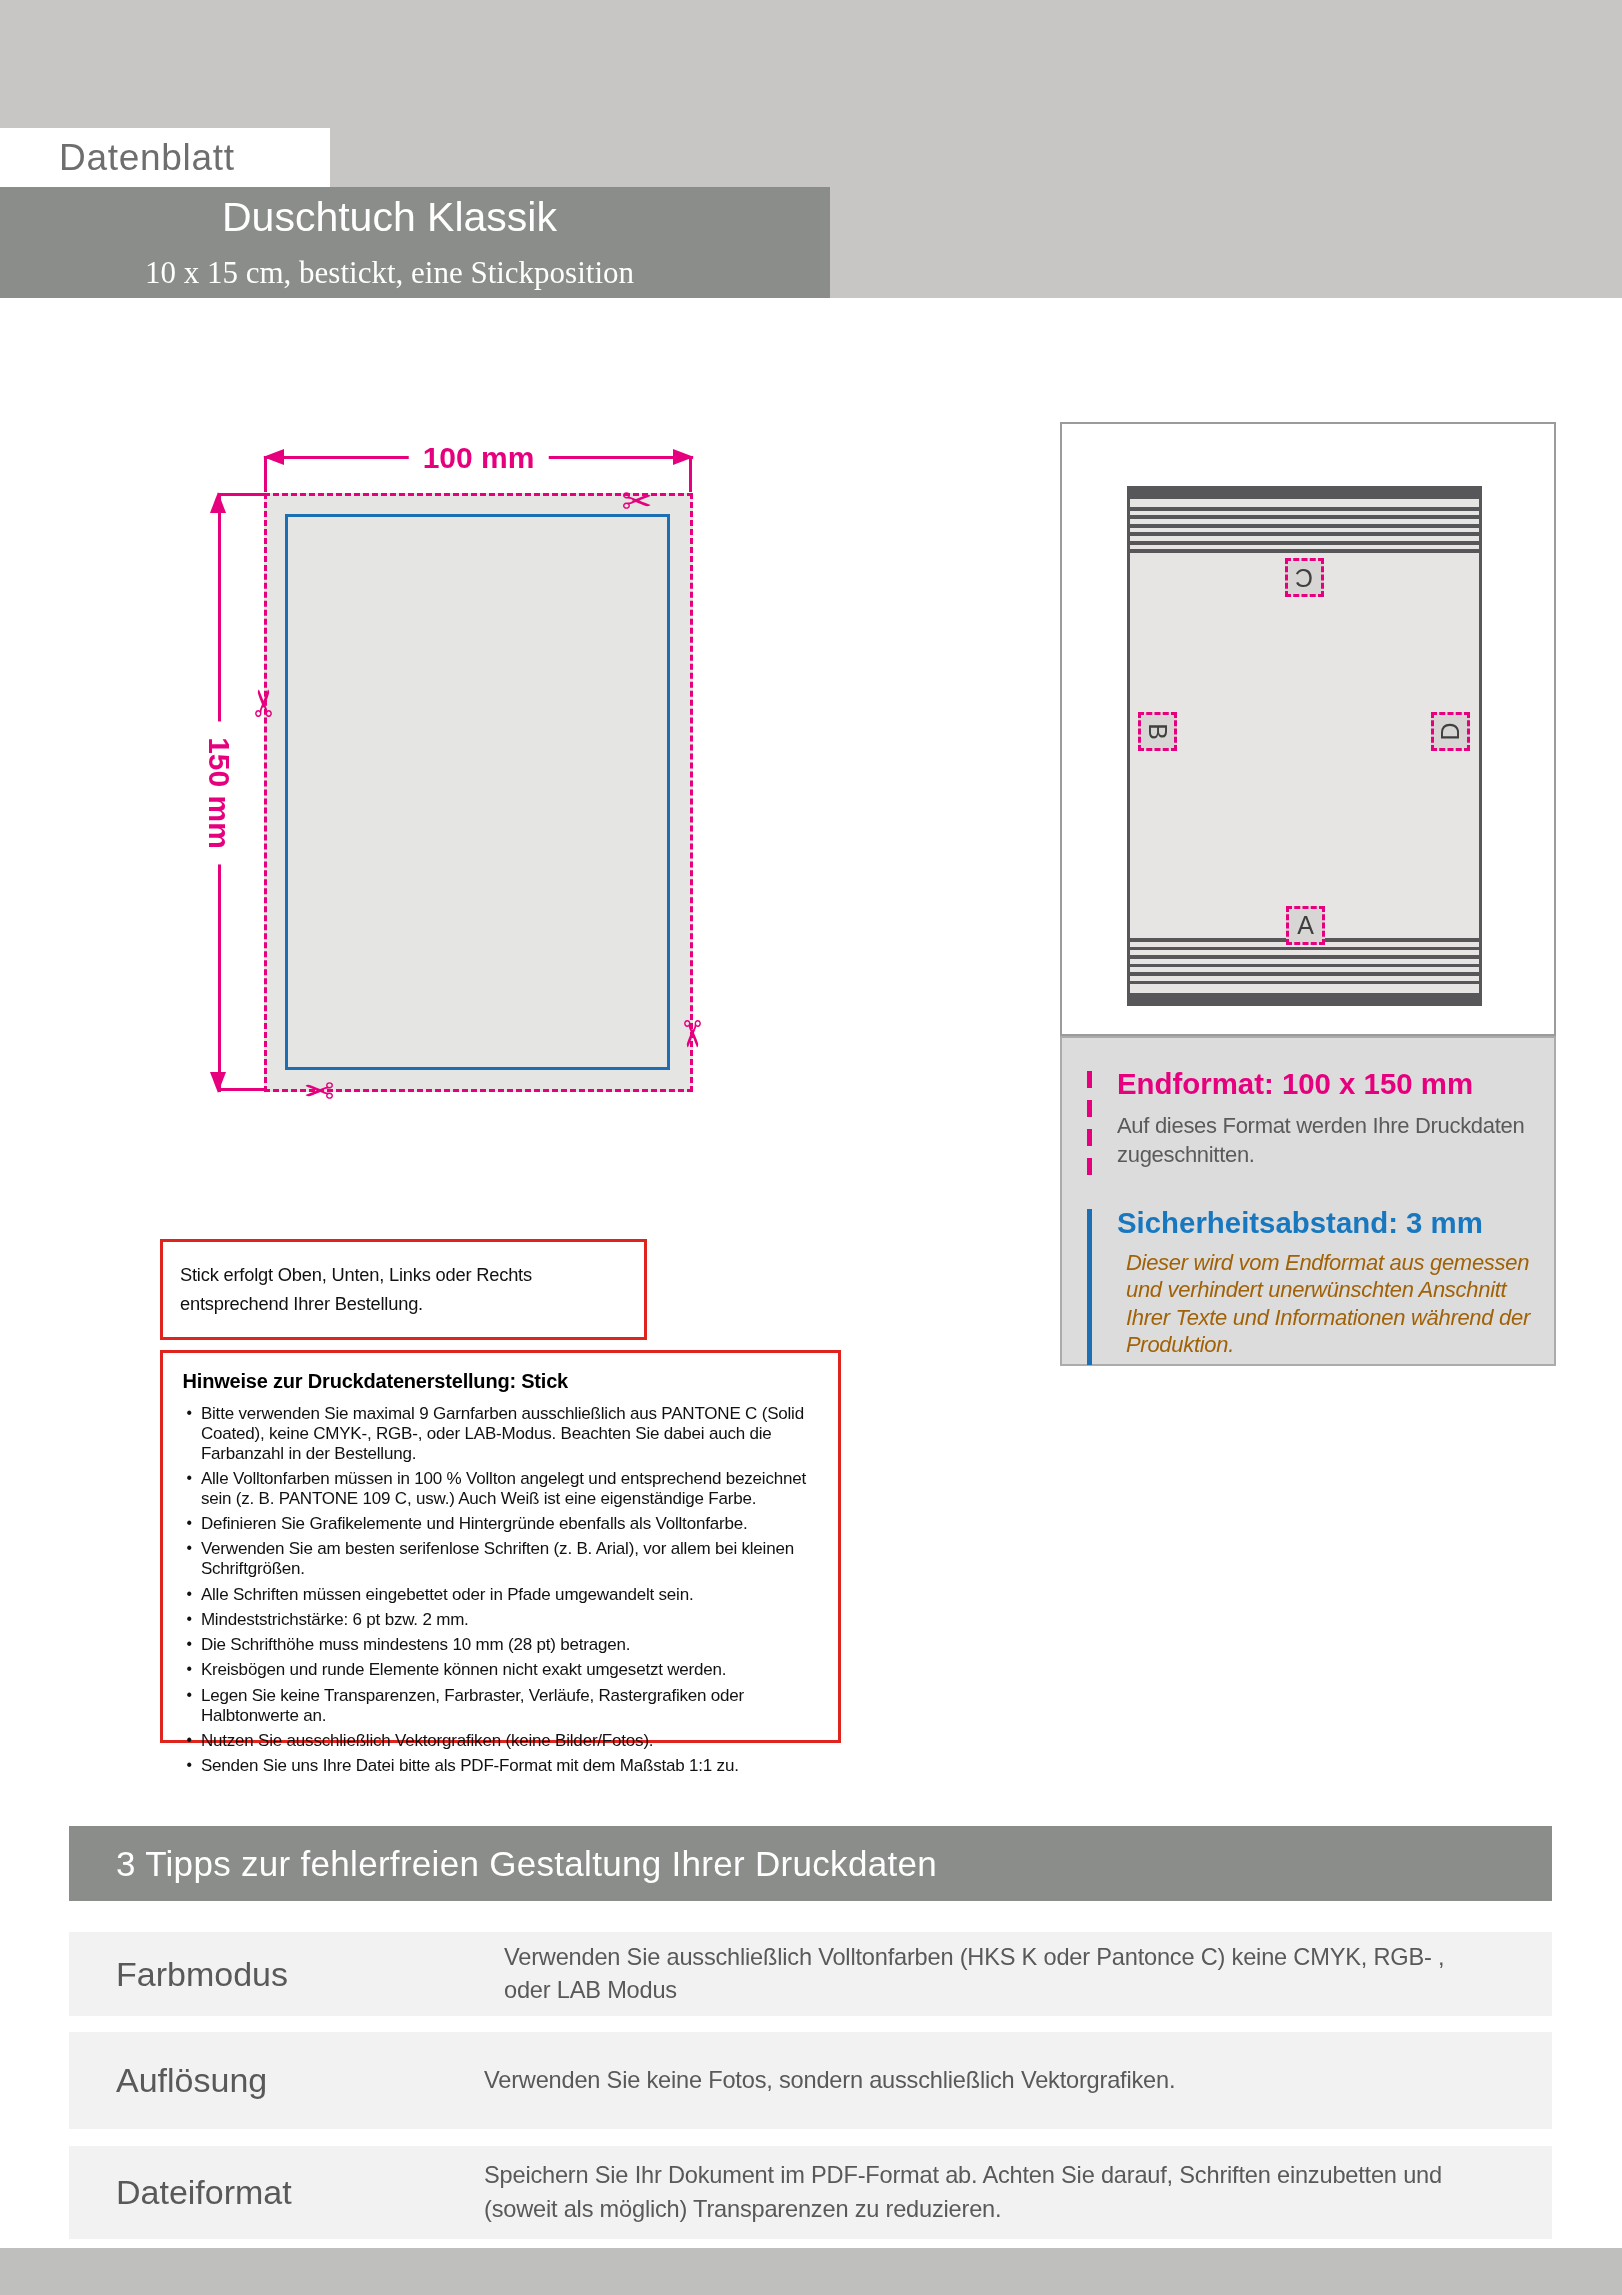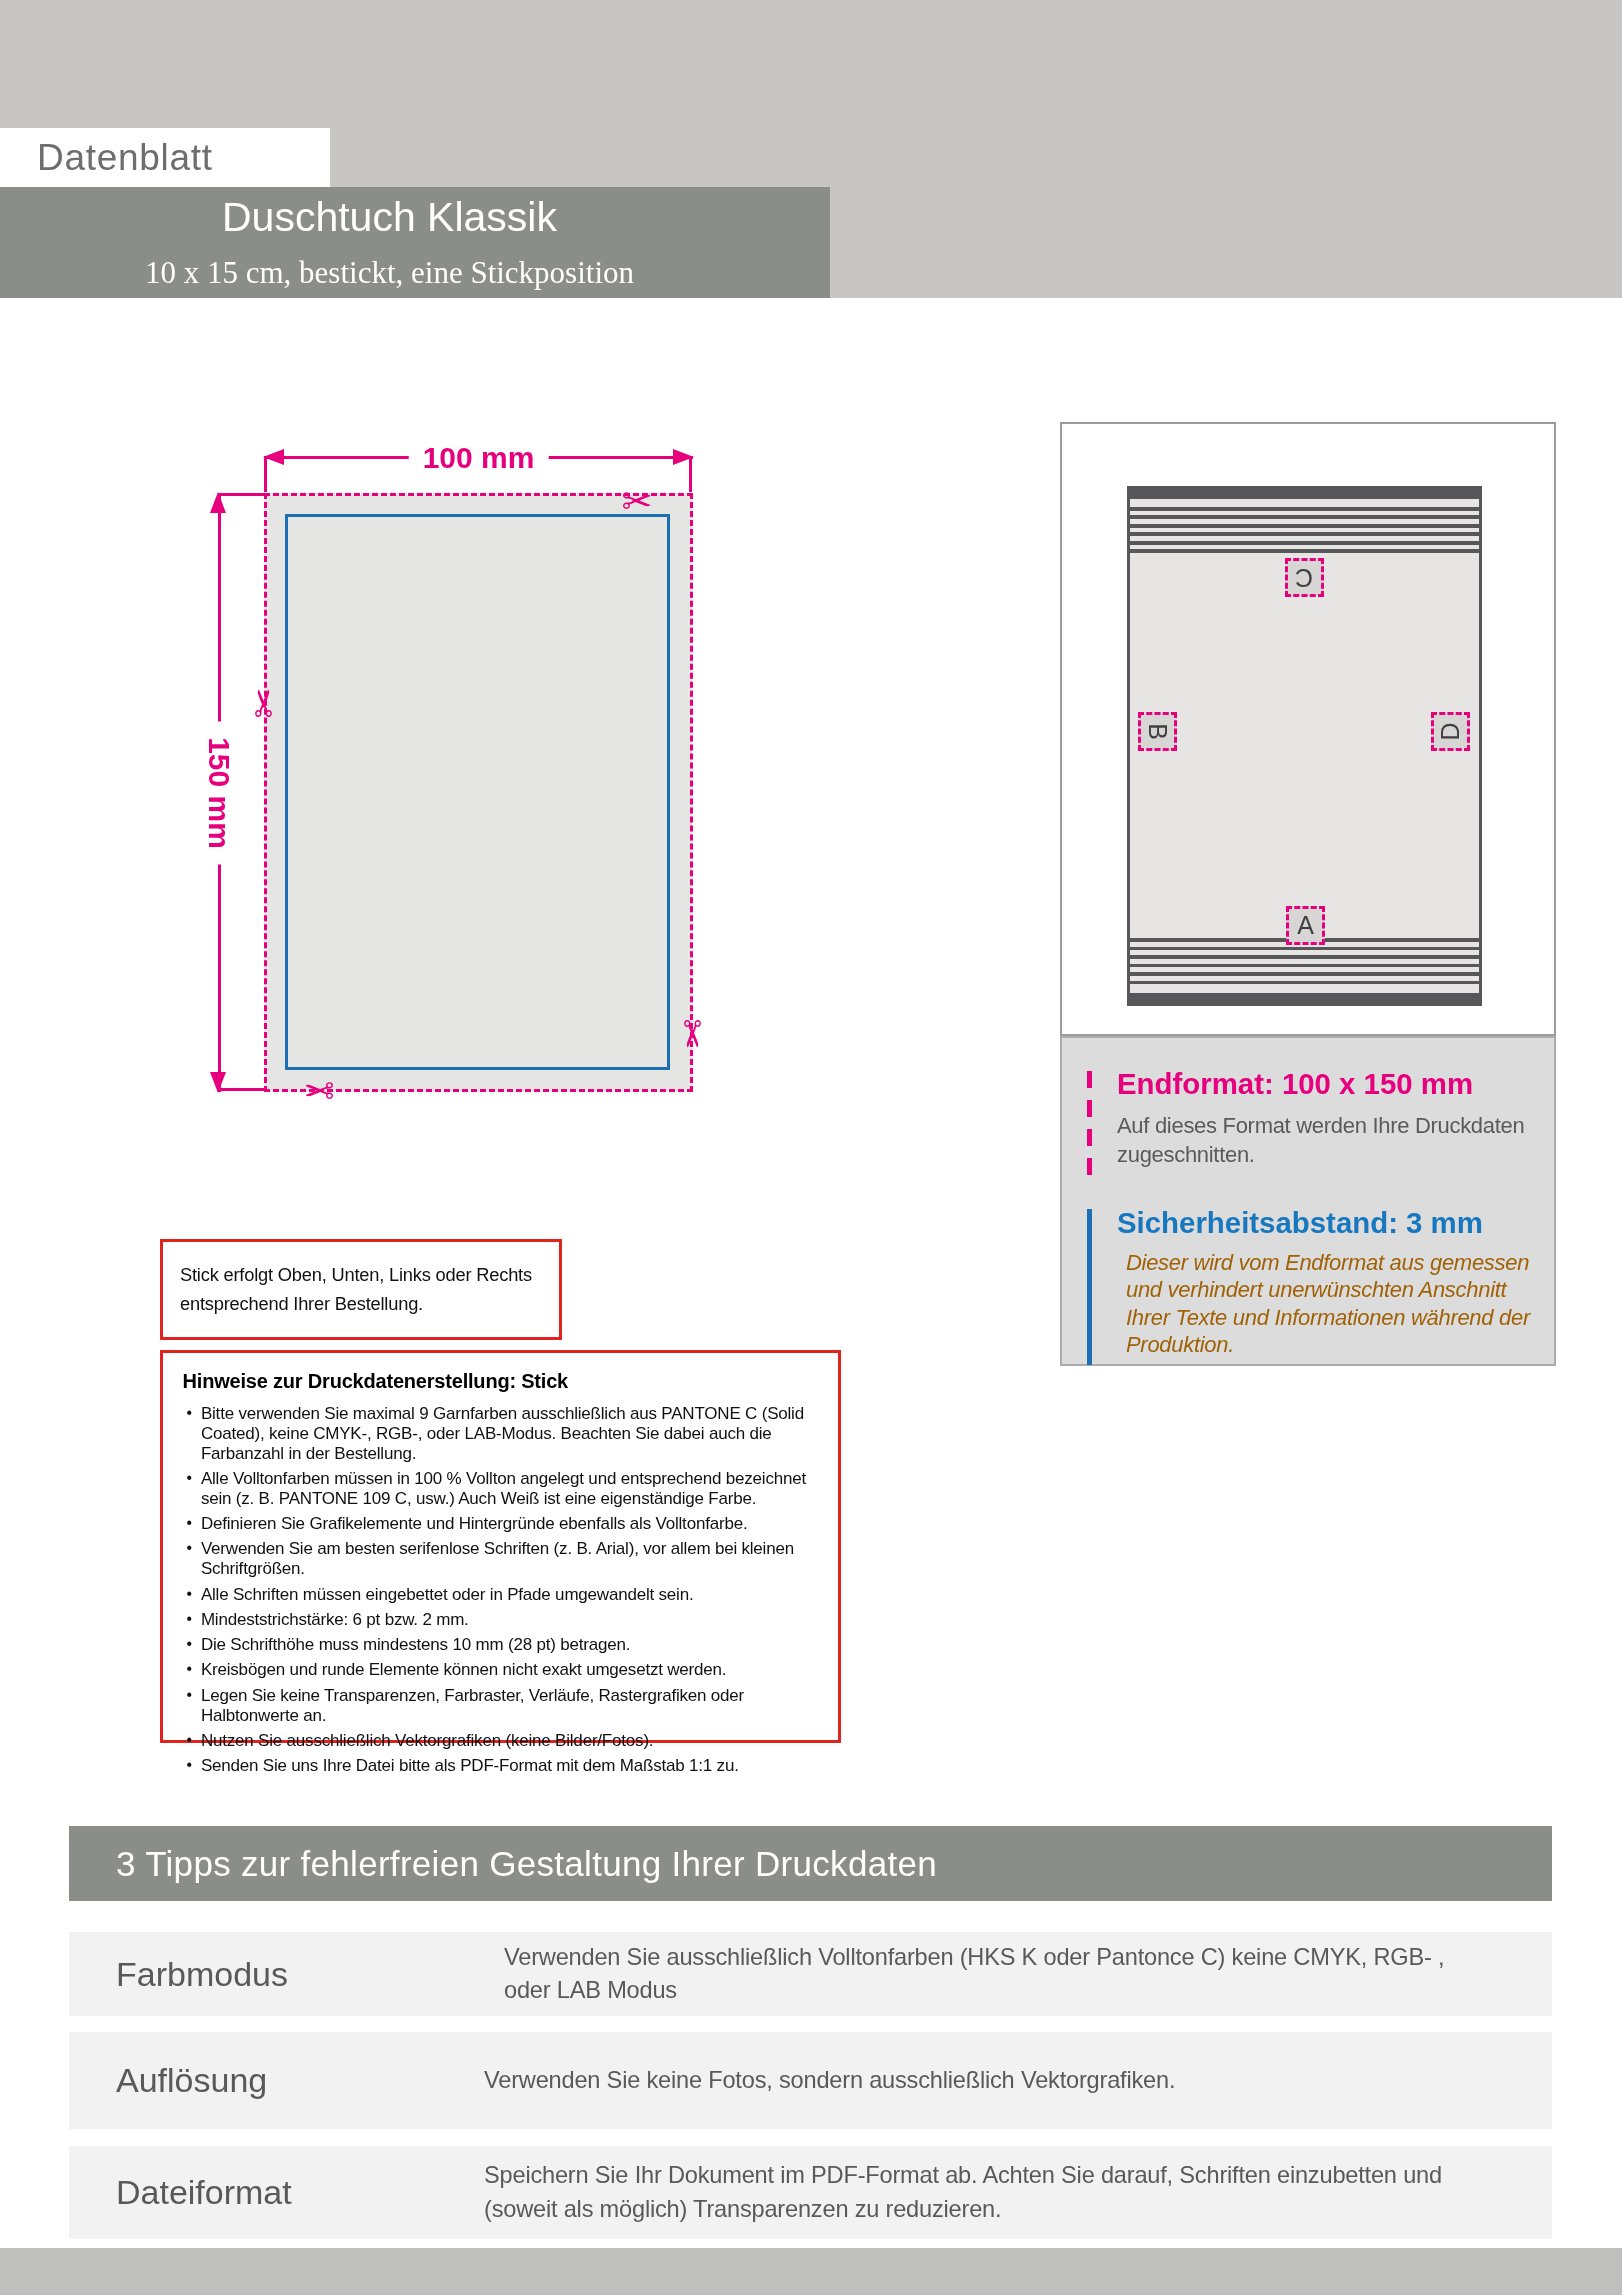--- a/index.html
+++ b/index.html
@@ -2,21 +2,21 @@
 <html style="font-size:10.5px"><head>
 <meta charset="utf-8">
 <style>
   html,body{margin:0;padding:0;background:#ffffff;}
   .page{position:relative;width:1623px;height:2295px;background:#ffffff;overflow:hidden;
         font-family:"Liberation Sans", sans-serif;color:#3c3c3c;}
 
   
   .header-bg{position:absolute;left:0;top:0;width:1623px;height:298px;background:#c7c6c4;}
   .sheet-box{position:absolute;left:0;top:128px;width:330px;height:59px;background:#ffffff;
-             display:flex;align-items:center;padding-left:37px;box-sizing:border-box;}
+             display:flex;align-items:center;padding-left:59px;box-sizing:border-box;}
   .sheet-box span{font-size:37px;color:#6e6e6e;letter-spacing:0.7px;}
   .band{position:absolute;left:0;top:187px;width:830px;height:111px;background:#8b8d8a;
         box-sizing:border-box;padding:7.9px 51px 0 0;text-align:center;color:#ffffff;}
   .band-title{font-size:41px;line-height:1.1;}
   .band-sub{font-size:31px;line-height:1.2;margin-top:14px;font-family:Liberation Serif, serif;}
 
   
   .bleed-rect{position:absolute;left:264px;top:493px;width:429px;height:599px;
               background:#e5e5e3;border:3.3px dashed #e6007e;box-sizing:border-box;}
   .safe-rect{position:absolute;left:285px;top:514px;width:385px;height:556px;
@@ -36,21 +36,21 @@
   .dim-label-v{position:absolute;left:15px;top:50%;transform:translate(-50%,-50%) rotate(90deg);
                background:#ffffff;padding:0 15.7px;font-size:30px;font-weight:bold;color:#e6007e;white-space:nowrap;}
   .scissors{position:absolute;color:#e6007e;font-size:37px;line-height:1;
             font-family:"DejaVu Sans", sans-serif;}
   .sc-top{left:637px;top:501px;transform:translate(-50%,-50%);}
   .sc-left{left:264px;top:703px;transform:translate(-50%,-50%) rotate(-90deg);}
   .sc-right{left:691px;top:1034px;transform:translate(-50%,-50%) rotate(90deg);}
   .sc-bottom{left:319px;top:1091px;transform:translate(-50%,-50%) scaleX(-1);}
 
   
-  .note-box{position:absolute;left:160px;top:1239px;width:402px;height:101px;background:#ffffff;
+  .note-box{position:absolute;left:160px;top:1239px;width:487px;height:101px;background:#ffffff;
             border:3.9px solid #df231d;box-sizing:border-box;display:flex;align-items:center;
             padding:5.2px 17px;}
   .note-box span{font-size:18.3px;line-height:1.55;color:#111111;letter-spacing:-0.2px;}
   .hints-box{position:absolute;left:160px;top:1350px;width:681px;height:393px;background:#ffffff;
              border:3.9px solid #df231d;box-sizing:border-box;padding:17px 15.7px 13px 19.6px;}
   .hints-title{font-size:20px;font-weight:bold;color:#000000;margin-bottom:10.5px;letter-spacing:-0.2px;}
   .bullet{position:relative;padding-left:18.3px;font-size:17px;line-height:1.18;color:#111111;
           margin-bottom:5.2px;letter-spacing:-0.2px;}
   .bullet::before{content:"\2022";position:absolute;left:3.9px;top:0;font-size:15.7px;}
 

